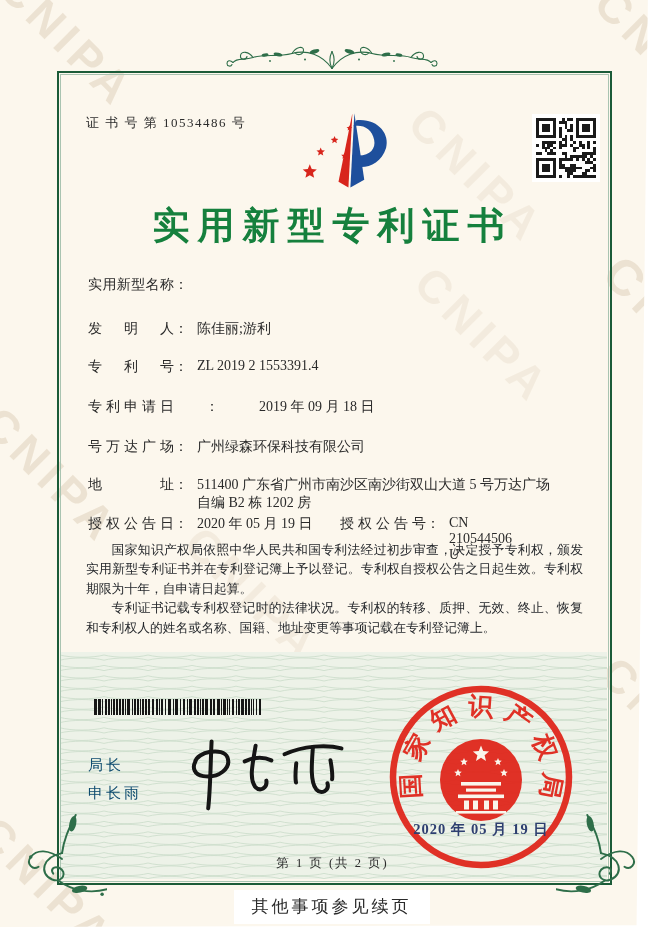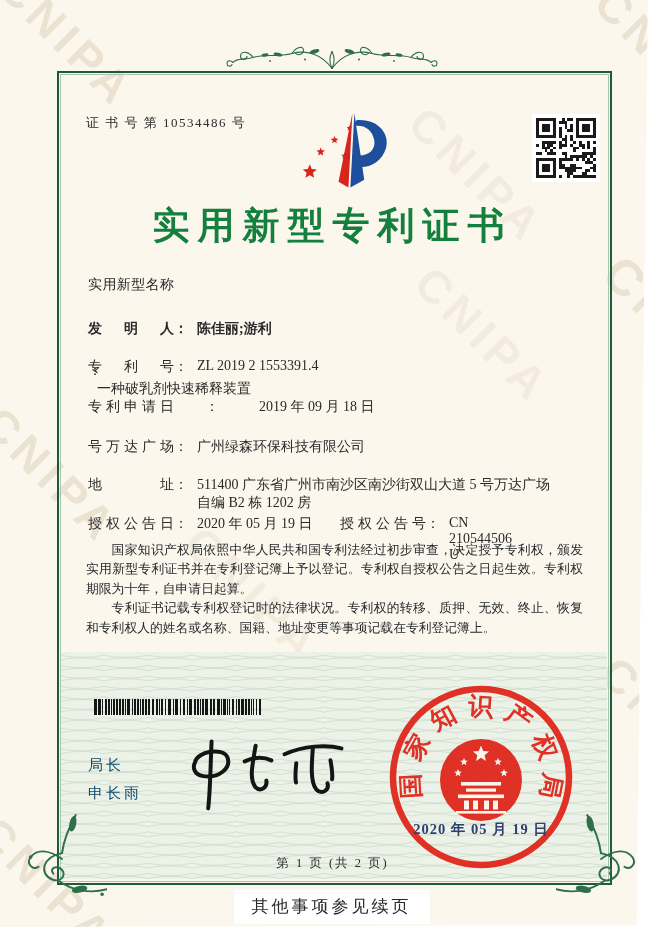--- a/index.html
+++ b/index.html
@@ -324,26 +324,25 @@
         <rect x="16" y="20" width="1" height="1"></rect>
         <rect x="17" y="20" width="1" height="1"></rect>
         <rect x="18" y="20" width="1" height="1"></rect>
         <rect x="19" y="20" width="1" height="1"></rect>
         <rect x="20" y="20" width="1" height="1"></rect>
       </g>
     </svg>
 
   <div class="title">实用新型专利证书</div>
 
-  <div class="row" style="top:276px;flex-direction:column;">
+  <div class="row" style="top:276px;">
     <span class="lbl">实用新型名称</span>
       <span class="col">：</span>
-    <span class="val">一种破乳剂快速稀释装置</span>
-  </div>
-  <div class="row" style="top:320px;font-weight:bold;">
+  </div>
+  <div class="row" style="top:320px;">
     <span class="lbl">发明人</span>
       <span class="col">：</span>
     <span class="val">陈佳丽;游利</span>
   </div>
   <div class="row" style="top:358px;">
     <span class="lbl">专利号</span>
       <span class="col">：</span>
     <span class="val">ZL 2019 2 1553391.4</span>
   </div>
   <div class="row" style="top:398px;gap:31px;">

